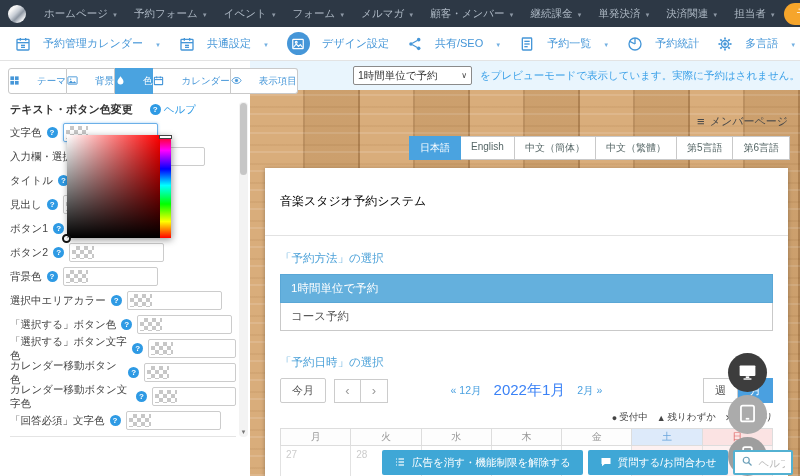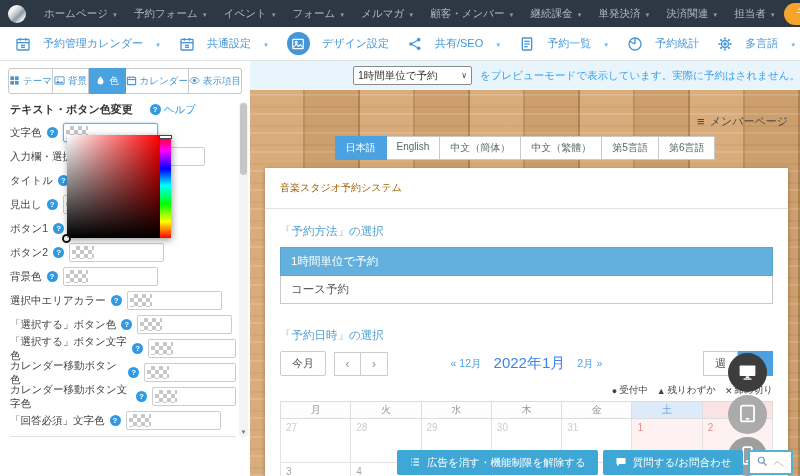--- a/index.html
+++ b/index.html
@@ -25,21 +25,21 @@
   .status-btns{margin-left:auto;display:flex;align-items:center}
   .btn-accepting{background:#f6a52b;color:#fff;font-size:10.5px;padding:6px 13px;border-radius:2px;cursor:pointer;white-space:nowrap}
 
   
   .body{display:flex;height:415px}
   .left-panel{width:250px;background:#fff;position:relative;flex-shrink:0;z-index:3}
   .right-area{flex:1;display:flex;flex-direction:column;min-width:0}
 
   
   .panel-tabs{display:flex;margin:7px 8px 0 8px;height:26px}
-  .ptab{flex:1;display:flex;align-items:center;justify-content:center;gap:3px;border:1px solid #c9c9c9;border-left:none;
+  .ptab{flex:1;display:flex;align-items:center;justify-content:flex-end;gap:17px;border:1px solid #c9c9c9;border-left:none;
     font-size:9.5px;color:#4596d8;background:#fff;cursor:pointer;white-space:nowrap}
   .ptab svg{width:11px;height:11px;flex-shrink:0}
   .ptab:first-child{border-left:1px solid #c9c9c9;border-radius:3px 0 0 3px}
   .ptab:last-child{border-radius:0 3px 3px 0}
   .ptab.active{background:#4aa3e0;color:#fff;border-color:#4aa3e0}
 
   .panel-scroll{position:relative;margin:8px 14px 0 10px;height:335px;overflow:hidden}
   .sec-head{font-size:11px;color:#333;font-weight:bold;display:flex;gap:17px;align-items:center;margin-bottom:6px}
   .help-link{color:#2e9ae4;font-weight:normal;font-size:10.5px;display:flex;align-items:center;gap:3px;cursor:pointer}
   .help-ico{width:11px;height:11px;border-radius:50%;background:#2e9ae4;color:#fff;font-size:8px;font-weight:bold;
@@ -75,27 +75,27 @@
   .preview-msg{color:#3aa0e8;font-size:10.5px;white-space:nowrap}
 
   .wood{flex:1;position:relative;overflow:hidden;background-color:#d7a873;
     background-image:
       repeating-linear-gradient(90deg,rgba(255,255,255,.06) 0 55px,rgba(0,0,0,.05) 55px 110px),
       repeating-linear-gradient(0deg,rgba(255,255,255,.13) 0 2px,transparent 2px 7px,rgba(140,90,35,.10) 7px 9px,transparent 9px 19px),
       repeating-linear-gradient(90deg,transparent 0 53px,rgba(110,65,20,.30) 53px 55px)}
 
   .member-row{display:flex;justify-content:flex-end;align-items:center;gap:5px;padding:24px 12px 0 0;color:#4a4a4a;font-size:11px;cursor:pointer}
   .menu-lines-icon::before{content:"≡";font-size:13px;line-height:10px}
-  .lang-tabs{display:flex;justify-content:center;padding:7px 0 0 0}
+  .lang-tabs{display:flex;justify-content:flex-end;padding:7px 10px 0 0}
   .lang-tab{background:#fff;border:1px solid #c9c9c9;border-left:none;font-size:10px;color:#566;padding:4px 10px;cursor:pointer;white-space:nowrap}
   .lang-tab:first-child{border-left:1px solid #c9c9c9}
   .lang-tab.active{background:#4aa3e0;color:#fff;border-color:#4aa3e0}
 
   .card{margin:8px 12px 0 15px;background:#fff;box-shadow:0 1px 4px rgba(0,0,0,.3);height:400px}
-  .card-title{padding:13px 15px;font-size:10px;color:#a16207;border-bottom:1px solid #e2e2e2}
+  .card-title{padding:25px 15px;font-size:12px;color:#000000;border-bottom:1px solid #e2e2e2}
   .card-body{padding:12px 15px 0 15px}
   .sec-title{color:#4aa0d8;font-size:11.5px;margin:3px 0 8px}
   .method{font-size:11.5px;padding:6px 10px;border:1px solid #c9c9c9;background:#fff;color:#555;cursor:pointer}
   .method.selected{background:#64b0dd;color:#fff;border-color:#5aa7d6}
   .method+.method{border-top:none}
   .sec2{margin-top:24px}
 
   .cal-nav{display:flex;align-items:center;margin:8px 0 4px;position:relative;height:25px}
   .btn-today{border:1px solid #ccc;background:#fff;color:#555;font-size:11px;padding:4px 11px;border-radius:2px;cursor:pointer}
   .nav-arrows{display:flex;margin-left:8px}
@@ -121,21 +121,21 @@
   .cal-table td.satc{background:#f1f7fd;color:#7fb2e0}
   .cal-table td.sunc{background:#fdf1f1;color:#e58a8a}
 
   .devices{position:absolute;right:33px;top:263px;display:flex;flex-direction:column;gap:3px;z-index:8}
   .dev{width:39px;height:39px;border-radius:50%;display:flex;align-items:center;justify-content:center;color:#fff;cursor:pointer}
   .dev svg{width:21px;height:21px}
   .dev.desktop{background:#3d3d3d}
   .dev.tablet{background:#ababab}
   .dev.phone{background:#9e9e9e}
 
-  .bottom-bar{position:absolute;left:147px;right:7px;bottom:1px;display:flex;gap:5px;align-items:stretch;height:25px;z-index:9}
+  .bottom-bar{position:absolute;left:132px;right:7px;bottom:1px;display:flex;gap:5px;align-items:stretch;height:25px;z-index:9}
   .bb-btn{background:#3fa7d6;color:#fff;font-size:10.5px;display:flex;align-items:center;gap:6px;padding:0 12px;border-radius:2px;cursor:pointer;white-space:nowrap}
   .bb-btn svg{width:12px;height:12px}
   .help-search{flex:1;background:#fff;border:2px solid #53b1d2;border-radius:2px;display:flex;align-items:center;padding:0 6px;gap:5px;min-width:0}
   .help-search svg{width:12px;height:12px;flex-shrink:0}
   .help-search input{border:none;outline:none;font-size:10.5px;color:#333;width:100%;background:transparent;font-family:inherit}
   .help-search input::placeholder{color:#b9b9b9}
 </style>
 </head>
 <body>
 

